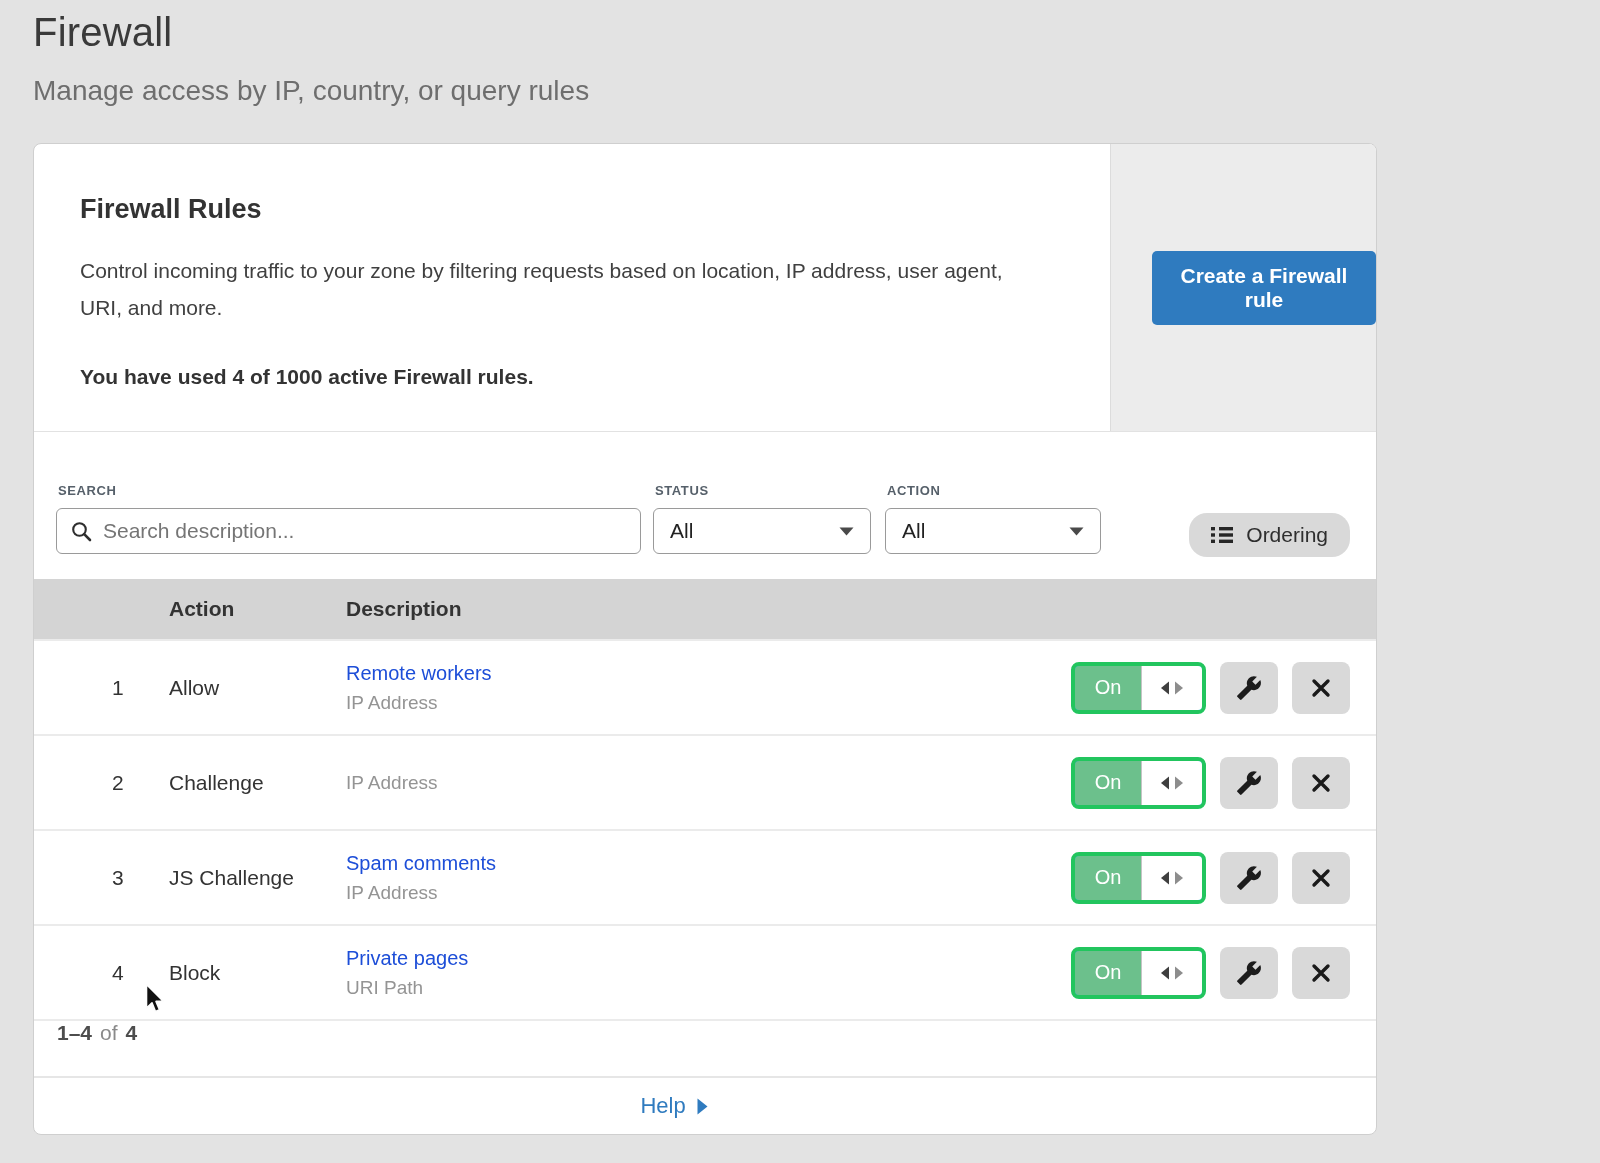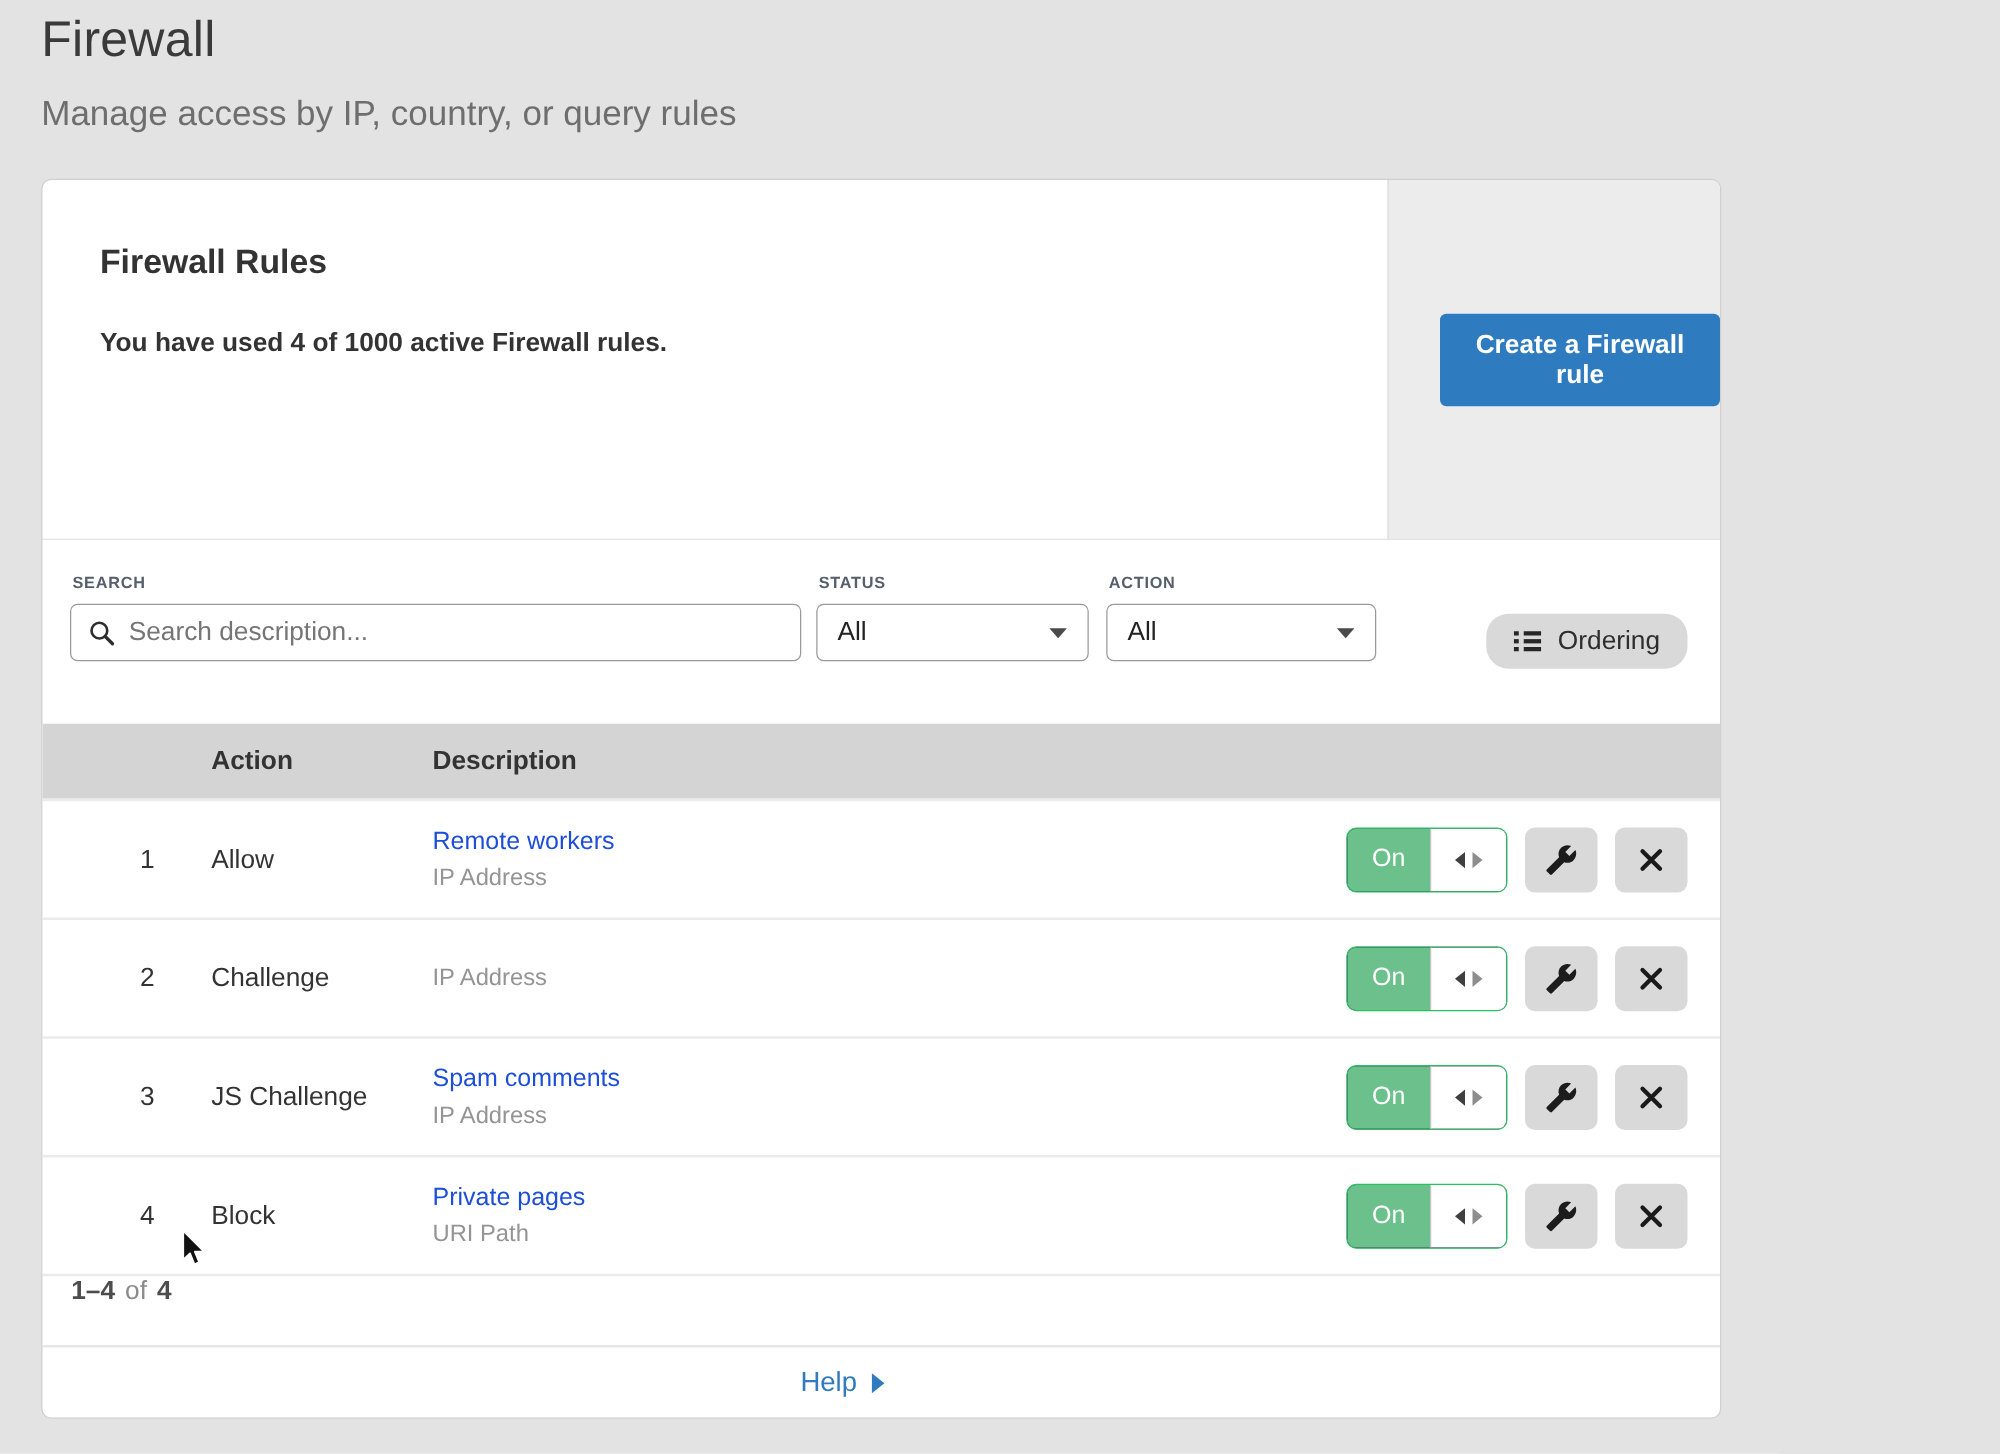--- a/index.html
+++ b/index.html
@@ -40,21 +40,21 @@
   }
   .create-btn {
     background: #2f7bbf; color: #fff; border: none; border-radius: 5px;
     font-family: inherit; font-size: 21px; font-weight: 600;
     padding: 13px 27px; cursor: pointer;
   }
 
   
   .filters {
     flex: 0 0 148px; border-top: 1px solid #e2e2e2;
-    display: flex; align-items: flex-start;
+    display: flex; align-items: center;
     padding: 26px 26px 0 22px;
   }
   .filter-label {
     display: block; font-size: 13px; font-weight: 700; color: #56606a;
     letter-spacing: .6px; margin: 0 0 10px 2px;
   }
   .search-group { width: 585px; }
   .search-box {
     height: 46px; border: 1.5px solid #9a9a9a; border-radius: 6px;
     display: flex; align-items: center; padding: 0 14px; gap: 11px; background: #fff;
@@ -91,22 +91,22 @@
   .col-desc { flex: 1; min-width: 0; }
   .rule-row { flex: 0 0 95px; display: flex; align-items: center; border-top: 2px solid #ebebeb; background: #fff; }
   .rule-row:first-of-type { border-top: none; }
   .row-num { font-size: 21px; color: #333; }
   .row-action { font-size: 21px; color: #333; }
   .desc-title { font-size: 20px; color: #1d4ed8; margin-bottom: 7px; }
   .desc-sub { font-size: 19px; color: #949494; }
   .col-controls { margin-left: auto; display: flex; align-items: center; gap: 14px; padding-right: 26px; }
 
   .toggle {
-    display: flex; height: 52px; border: 1px solid #22c55e; border-radius: 8px;
-    overflow: hidden; background: #701a75;
+    display: flex; height: 52px; border: 4px solid #22c55e; border-radius: 8px;
+    overflow: hidden; background: #0ea5e9;
   }
   .toggle-on {
     width: 66px; background: #6cc08c; color: #fff;
     display: flex; align-items: center; justify-content: center;
     font-size: 20px; cursor: pointer;
   }
   .toggle-arrows {
     width: 61px; background: #fff; border-left: 1px solid #c4c4c4;
     display: flex; align-items: center; justify-content: center; cursor: pointer;
   }
@@ -141,20 +141,21 @@
 <div class="page-header">
   <div class="page-title">Firewall</div>
   <div class="page-subtitle">Manage access by IP, country, or query rules</div>
 </div>
 
 <div class="card">
 
   <div class="top-section">
     <div class="intro">
       <div class="intro-heading">Firewall Rules</div>
+      <div class="intro-desc">Control incoming traffic to your zone by filtering requests based on location, IP address, user agent, URI, and more.</div>
       <div class="intro-usage">You have used 4 of 1000 active Firewall rules.</div>
     </div>
     <div class="cta-panel">
       <button class="create-btn">Create a Firewall rule</button>
     </div>
   </div>
 
   <div class="filters">
     <div class="search-group">
       <label class="filter-label">SEARCH</label>

